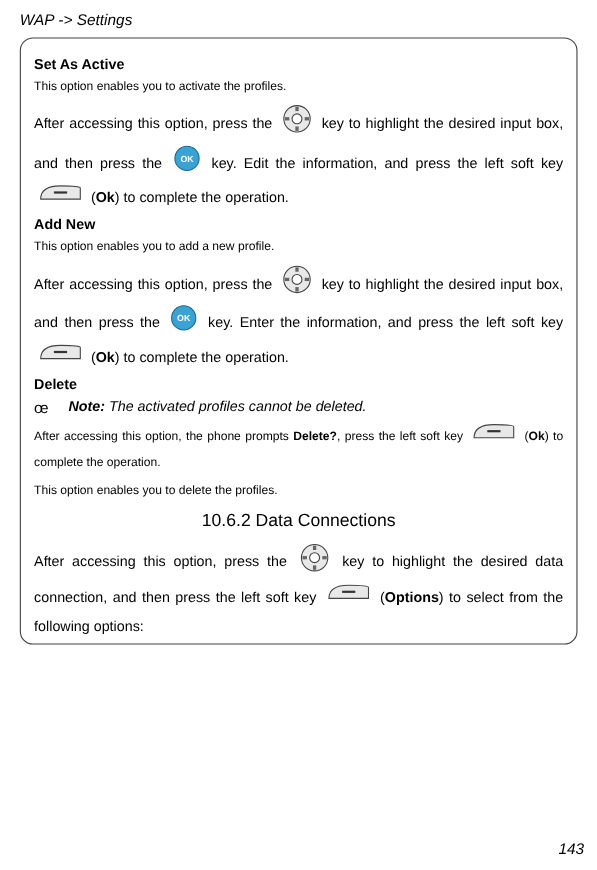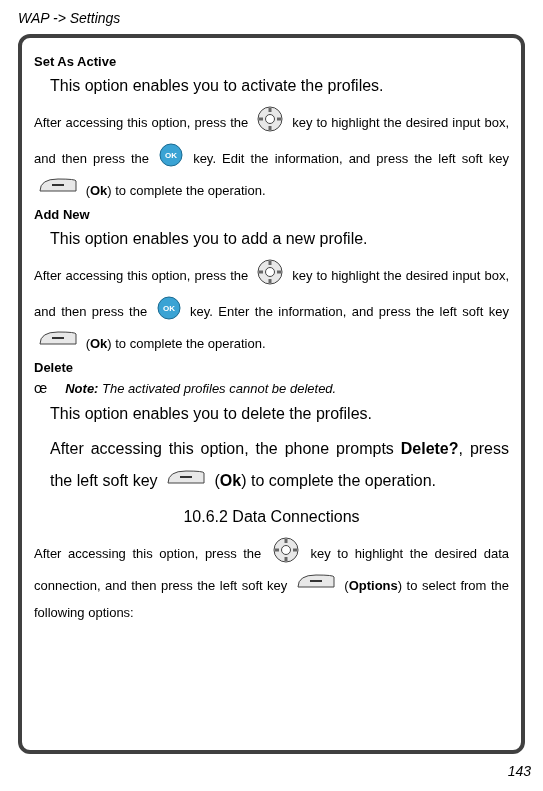--- a/index.html
+++ b/index.html
@@ -12,37 +12,36 @@
       padding: 10px 18px;
     }
     .header {
       text-align: left;
       font-style: italic;
       font-size: 14px;
       margin-bottom: 8px;
       padding-right: 4px;
     }
     .content-box {
-      border: 4px solid #404040;
+      border: 1px solid #404040;
       border-radius: 12px;
       padding: 14px 12px 24px 12px;
-      height: 720px;
+      height: 552px;
     }
     .subhead {
       font-weight: bold;
       font-size: 13px;
       margin-top: 2px;
       margin-bottom: 5px;
     }
     .para {
-      font-size: 16px;
+      font-size: 11px;
       line-height: 1.55;
       margin-bottom: 6px;
       text-align: justify;
-      margin-left: 16px;
     }
     .para-flow {
       font-size: 13px;
       line-height: 2.15;
       text-align: justify;
     }
     .note-line {
       font-size: 13px;
       margin: 4px 0 6px 0;
       display: flex;
@@ -159,31 +158,31 @@
     <span> (</span><b>Ok</b><span>) to complete the operation.</span>
   </div>
 
   <div class="subhead">Delete</div>
   <div class="note-line">
     <span class="note-icon">œ</span>
     <span class="note-text">
       <span class="note-label">Note:</span><span> The activated profiles cannot be deleted.</span>
     </span>
   </div>
-  <div class="para">This option enables you to delete the profiles.</div>
   <div class="para" style="line-height:2.0;">
     <span>After accessing this option, the phone prompts </span><b>Delete?</b><span>, press the left soft key </span>
     <span class="icon-softkey">
       <svg width="40" height="18" viewBox="0 0 40 18">
         <path d="M 2 14 Q 2 2 20 2 Q 38 2 38 4 L 38 14 Z" fill="#e8e8e8" stroke="#444" stroke-width="1"></path>
         <rect x="14" y="7" width="12" height="2" fill="#333"></rect>
       </svg>
     </span>
     <span> (</span><b>Ok</b><span>) to complete the operation.</span>
   </div>
+  <div class="para">This option enables you to delete the profiles.</div>
 
   <div class="section-title">10.6.2 Data Connections</div>
   <div class="para-flow" style="line-height:2.0;">
     <span>After accessing this option, press the </span>
     <span class="icon-scroll">
       <svg width="28" height="28" viewBox="0 0 28 28">
         <ellipse cx="14" cy="14" rx="12" ry="12" fill="#e8e8e8" stroke="#444" stroke-width="1"></ellipse>
         <ellipse cx="14" cy="14" rx="4.5" ry="4.5" fill="#fff" stroke="#444" stroke-width="1"></ellipse>
         <rect x="12.5" y="3" width="3" height="4" fill="#666"></rect>
         <rect x="12.5" y="21" width="3" height="4" fill="#666"></rect>

